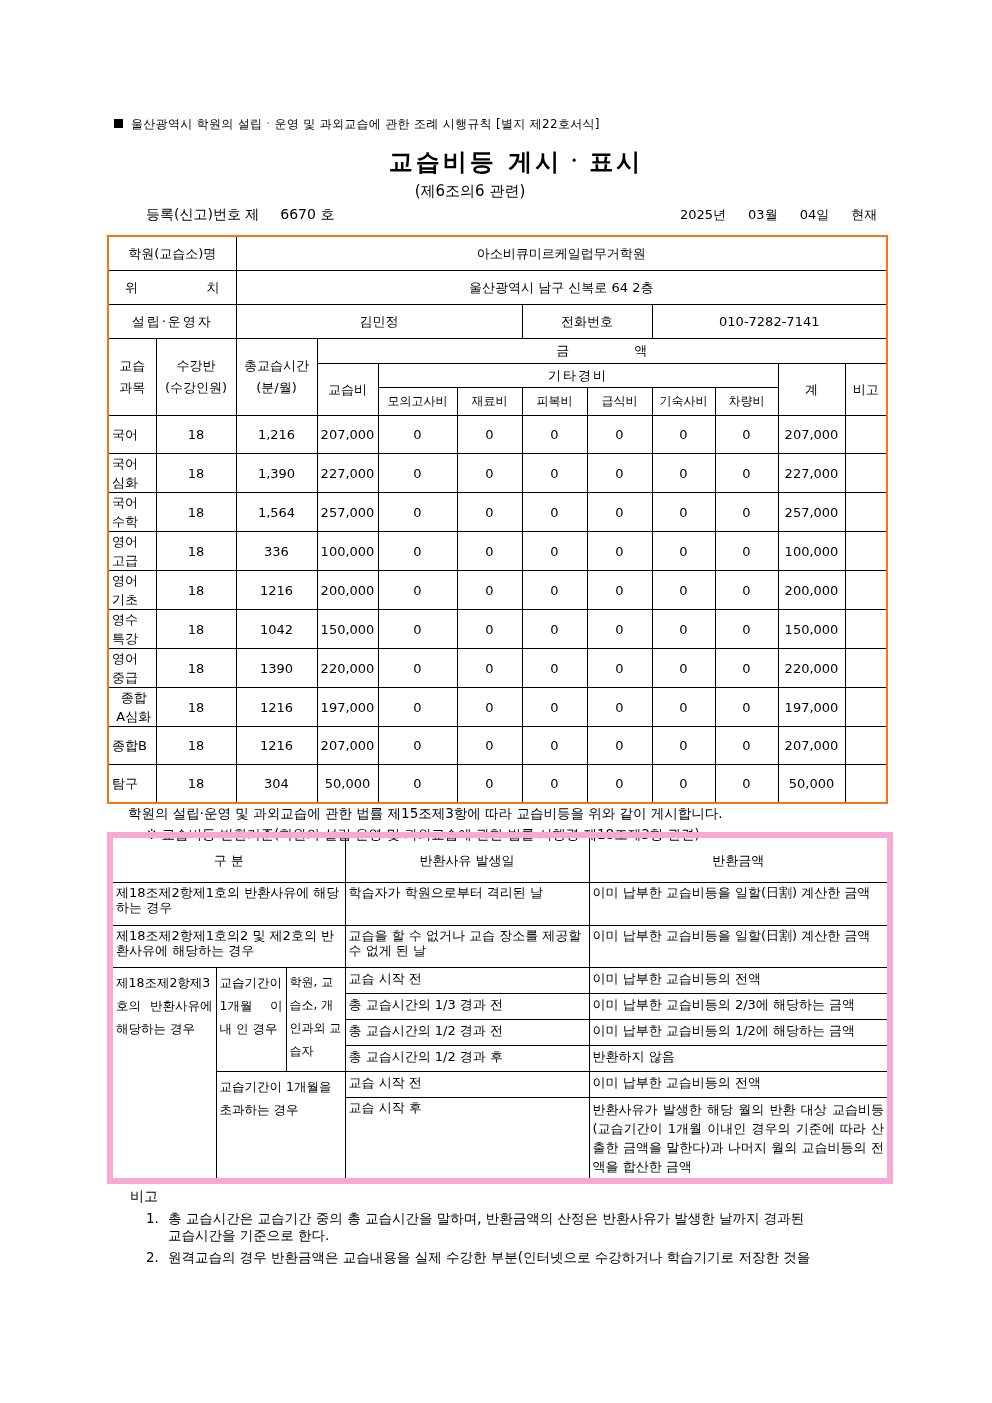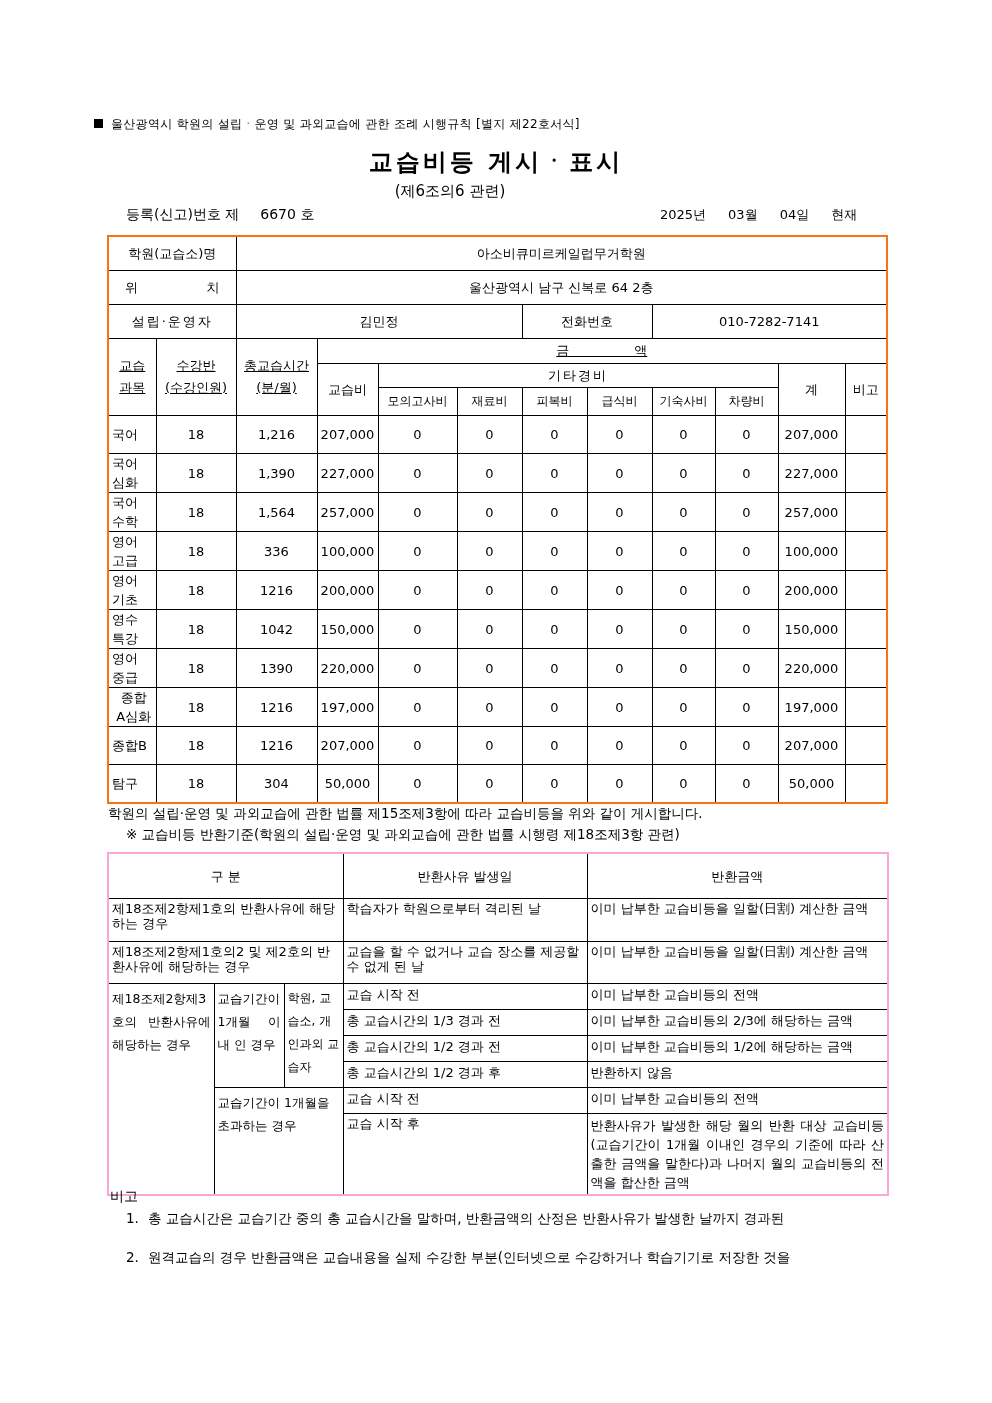--- a/index.html
+++ b/index.html
@@ -1,41 +1,41 @@
 <!DOCTYPE html>
 <html><head>
 <meta charset="utf-8">
 <style>
   html, body { margin: 0; padding: 0; background: #ffffff; }
   body { width: 992px; height: 1403px; position: relative; font-family: "DejaVu Sans", "Liberation Sans", sans-serif; color: #000; overflow: hidden; }
-  .abs { position: absolute; }
+  .abs { position: absolute; margin-left: 20px; }
   .form-ref { left: 94px; top: 116px; font-size: 12px; letter-spacing: 0.3px; white-space: nowrap; }
   .form-ref .sq { display: inline-block; width: 9px; height: 9px; background: #000; margin-right: 8px; vertical-align: 0px; }
   .title { left: 0; width: 992px; top: 146px; text-align: center; font-size: 24px; font-weight: bold; letter-spacing: 3px; }
   .subtitle { left: 0; width: 900px; top: 182px; text-align: center; font-size: 15px; }
   .regline { left: 126px; top: 206px; font-size: 14px; white-space: nowrap; }
   .dateline { left: 660px; top: 206px; font-size: 13px; white-space: nowrap; word-spacing: 0; }
   .dateline span { margin-right: 22px; }
   .dateline span:last-child { margin-right: 0; }
 
   table { border-collapse: collapse; table-layout: fixed; }
   td { border: 1px solid #000; padding: 0; font-size: 13px; text-align: center; vertical-align: middle; overflow: hidden; }
   .t1 { position: absolute; left: 107px; top: 235px; width: 780px; border: 2px solid #f97316; }
   .t1 td { height: 33px; }
-  .t1 tr.h1 td { height: 24px; text-decoration: underline; }
+  .t1 tr.h1 td { height: 24px; }
   .t1 tr.h2 td { height: 23px; }
   .t1 tr.h3 td { height: 27px; font-size: 12px; }
   .t1 tr.data td { height: 37px; line-height: 19px; }
   .t1 .num { font-size: 13px; }
   .t1 .subj { font-size: 13px; line-height: 19px; }
 
   .notice { left: 108px; top: 805px; font-size: 13.5px; white-space: nowrap; }
   .notice2 { left: 126px; top: 826px; font-size: 13.5px; white-space: nowrap; }
 
-  .t2 { position: absolute; left: 107px; top: 852px; width: 780px; border: 2px solid #f9a8d4; }
+  .t2 { position: absolute; left: 107px; top: 832px; width: 780px; border: 6px solid #f9a8d4; }
   .t2 td { font-size: 13px; line-height: 15px; text-align: left; vertical-align: top; padding: 2px 3px; }
   .t2 tr.hd td { height: 44px; text-align: center; vertical-align: middle; padding: 0; }
   .t2 tr.r1 td { height: 38px; }
   .t2 tr.r2 td { height: 37px; }
   .t2 tr.s td { height: 20px; padding-top: 3px; }
   .t2 td.just { text-align: justify; }
   .t2 td.narrow { font-size: 12.5px; line-height: 23px; margin-top: 38px; }
   .t2 tr.last td { height: 75px; }
   .t2 td.wrap4 { line-height: 19px; text-align: justify; }
 
@@ -324,16 +324,17 @@
   <tr class="last">
     <td>교습 시작 후</td>
     <td class="wrap4">반환사유가 발생한 해당 월의 반환 대상 교습비등(교습기간이 1개월 이내인 경우의 기준에 따라 산출한 금액을 말한다)과 나머지 월의 교습비등의 전액을 합산한 금액</td>
   </tr>
 </tbody>
   </table>
 
 <div class="abs remark-title">비고</div>
 <div class="abs remark" style="top:1210px">
   <span class="n">1.</span><span>총 교습시간은 교습기간 중의 총 교습시간을 말하며, 반환금액의 산정은 반환사유가 발생한 날까지 경과된</span>
+  <span class="cont">교습시간을 기준으로 한다.</span>
 </div>
 <div class="abs remark" style="top:1249px">
   <span class="n">2.</span><span>원격교습의 경우 반환금액은 교습내용을 실제 수강한 부분(인터넷으로 수강하거나 학습기기로 저장한 것을</span>
 </div>
 
 </body></html>

